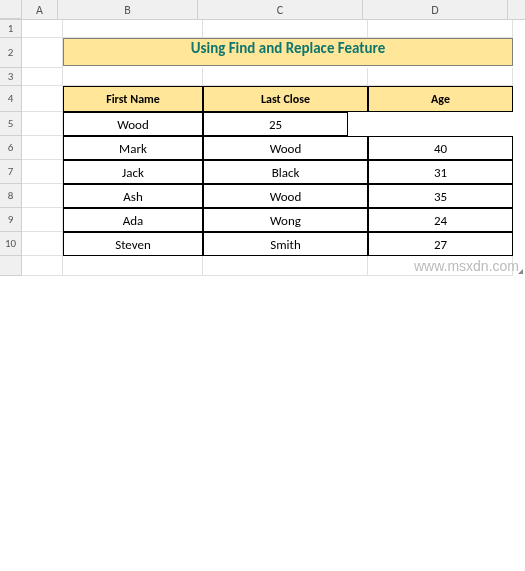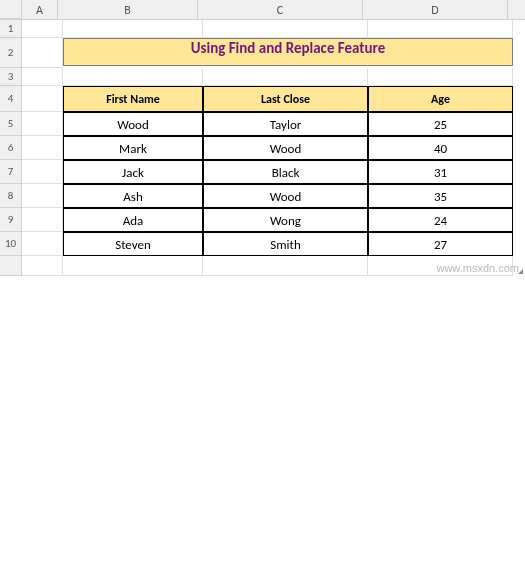--- a/index.html
+++ b/index.html
@@ -6,21 +6,21 @@
     body { font-family: Calibri, Arial, sans-serif; font-size: 12px; background: #fff; width: 525px; }
     
     .sheet { position: relative; }
     .col-headers { display: flex; height: 20px; border-bottom: 1px solid #d0d0d0; background: #f0f0f0; }
     .col-header { border-right: 1px solid #d0d0d0; text-align: center; line-height: 20px; color: #555; font-size: 12px; }
     .row-wrap { display: flex; }
     .row-header { width: 22px; min-width: 22px; background: #f0f0f0; border-right: 1px solid #d0d0d0; border-bottom: 1px solid #d0d0d0; text-align: center; color: #555; font-size: 11px; display: flex; align-items: center; justify-content: center; }
     .cell { border-right: 1px solid #e0e0e0; border-bottom: 1px solid #e0e0e0; padding: 4px 20px; height: 100%; display: flex; align-items: center; }
     .row { height: 24px; }
     
-    .title-cell { background: #ffe699; border: 1px solid #7f7f7f; font-weight: bold; font-size: 15px; color: #701a75; text-align: center; justify-content: center; height: 28px; }
+    .title-cell { background: #ffe699; border: 1px solid #7f7f7f; font-weight: bold; font-size: 15px; color: #0f766e; text-align: center; justify-content: center; height: 28px; }
     .thead { background: #ffe699; border: 1.5px solid #000; font-weight: bold; text-align: center; justify-content: center; }
     .tcell { border: 1px solid #000; text-align: center; justify-content: center; font-size: 13px; }
     
     .w-a { width: 36px; min-width: 36px; }
     .w-b { width: 140px; min-width: 140px; }
     .w-c { width: 165px; min-width: 165px; }
     .w-d { width: 145px; min-width: 145px; }
     
     .dialog { position: absolute; left: 36px; top: 296px; width: 478px; border: 1px solid #888; background: #f0f0f0; box-shadow: 2px 2px 6px rgba(0,0,0,0.3); font-size: 11px; }
     .dlg-title { display: flex; justify-content: space-between; align-items: center; padding: 6px 10px; font-size: 12px; }
@@ -56,21 +56,21 @@
     .chk-row { display: flex; align-items: center; gap: 4px; }
     .chk { width: 13px; height: 13px; border: 1px solid #555; background: #fff; display: flex; align-items: center; justify-content: center; font-size: 11px; line-height: 1; }
     
     .options-btn { width: 90px; height: 22px; border: 1px solid #888; background: #e8e8e8; text-align: center; line-height: 20px; margin-left: auto; align-self: flex-end; font-size: 10.5px; }
     
     .btn-row { display: flex; gap: 10px; margin-top: 14px; align-items: center; }
     .btn { height: 23px; border: 1px solid #888; background: #e8e8e8; padding: 0 8px; min-width: 72px; text-align: center; line-height: 21px; font-size: 11px; cursor: pointer; }
     .btn.primary { border: 1.5px solid #0066cc; }
     
     .chev::after { content: "▾"; font-size: 8px; color: #555; }
-    .watermark { position: absolute; bottom: 2px; right: 6px; font-size: 11px; color: #bbb; font-family: Arial; }
+    .watermark { position: absolute; bottom: 2px; right: 6px; font-size: 14px; color: #bbb; font-family: Arial; }
     .htriangle { position: absolute; right: 2px; bottom: 2px; width: 0; height: 0; border-left: 5px solid transparent; border-bottom: 5px solid #888; }
     .underline-first { text-decoration: underline; }
   </style>
 </head>
 <body>
 
 <div class="sheet">
   <div class="col-headers">
     <div class="row-header">
         <div class="htriangle"></div>
@@ -108,21 +108,20 @@
     <div class="cell w-a"></div>
     <div class="cell thead w-b">First Name</div>
     <div class="cell thead w-c">Last Close</div>
     <div class="cell thead w-d">Age</div>
   </div>
 
   <div class="row-wrap row">
     <div class="row-header">5</div>
     <div class="cell w-a"></div>
     <div class="cell tcell w-b">Wood</div>
-    <div class="cell tcell w-c">Taylor</div>
     <div class="cell tcell w-d">25</div>
   </div>
   <div class="row-wrap row">
     <div class="row-header">6</div>
     <div class="cell w-a"></div>
     <div class="cell tcell w-b">Mark</div>
     <div class="cell tcell w-c">Wood</div>
     <div class="cell tcell w-d">40</div>
   </div>
   <div class="row-wrap row">

